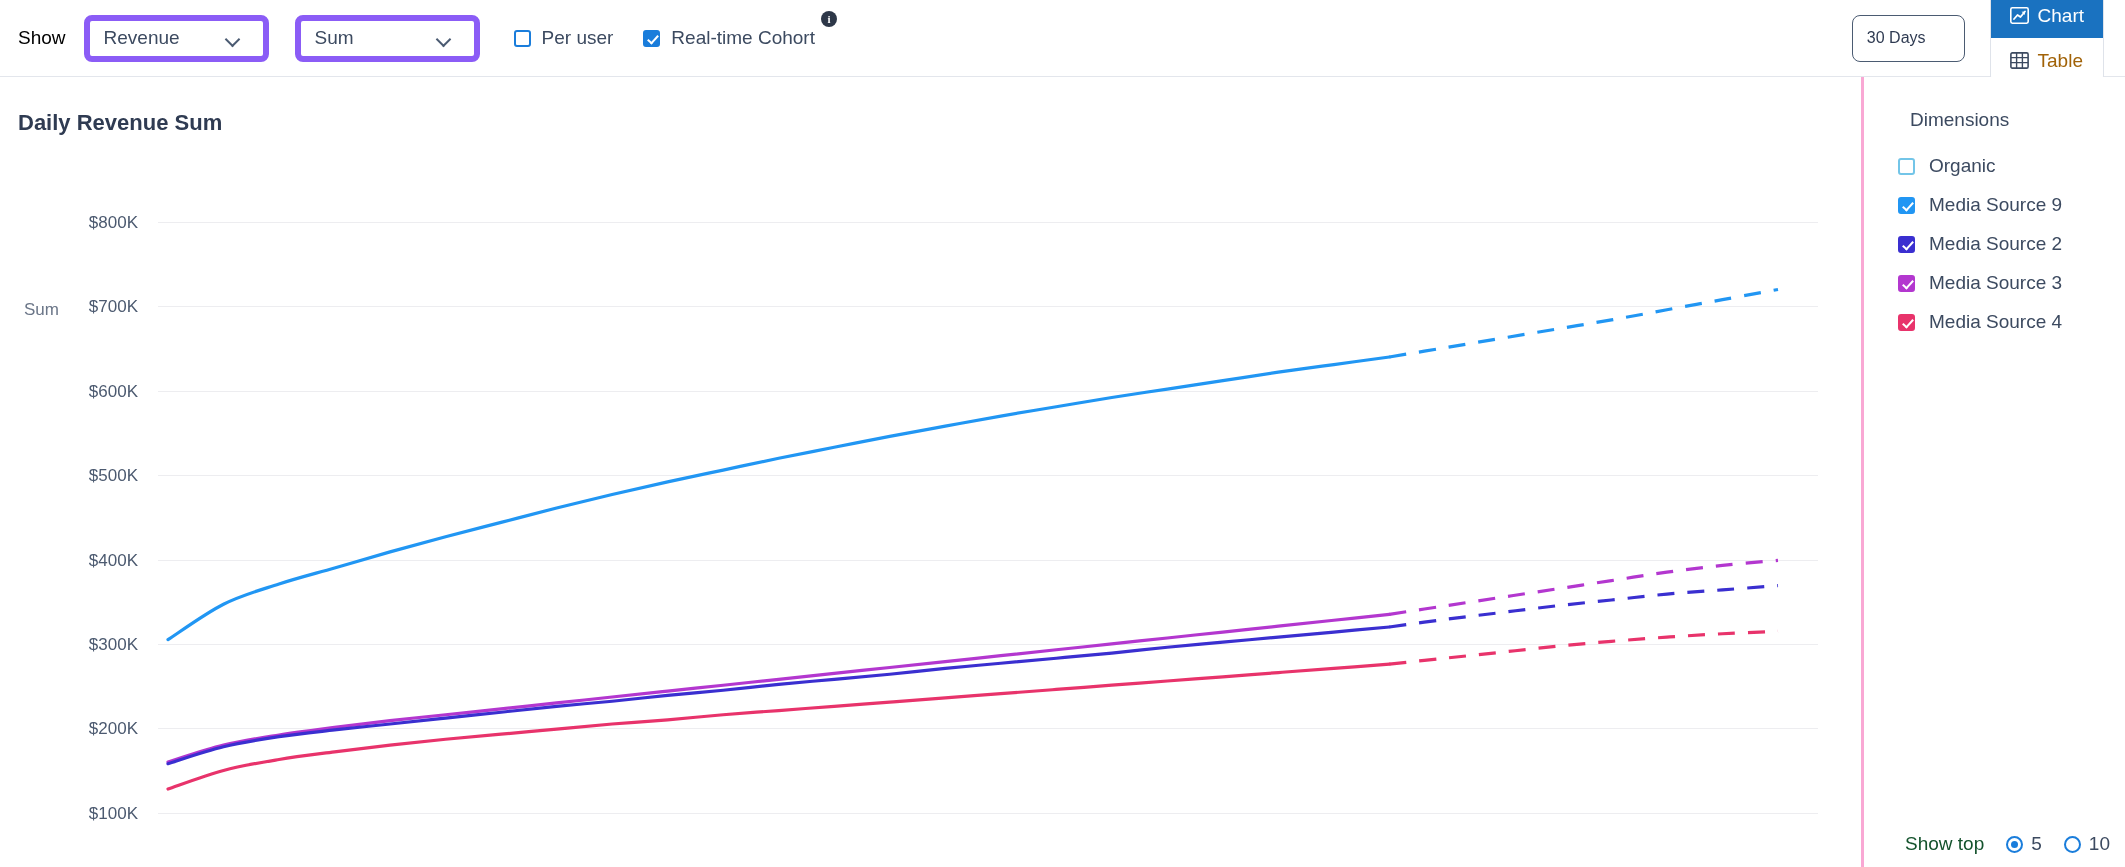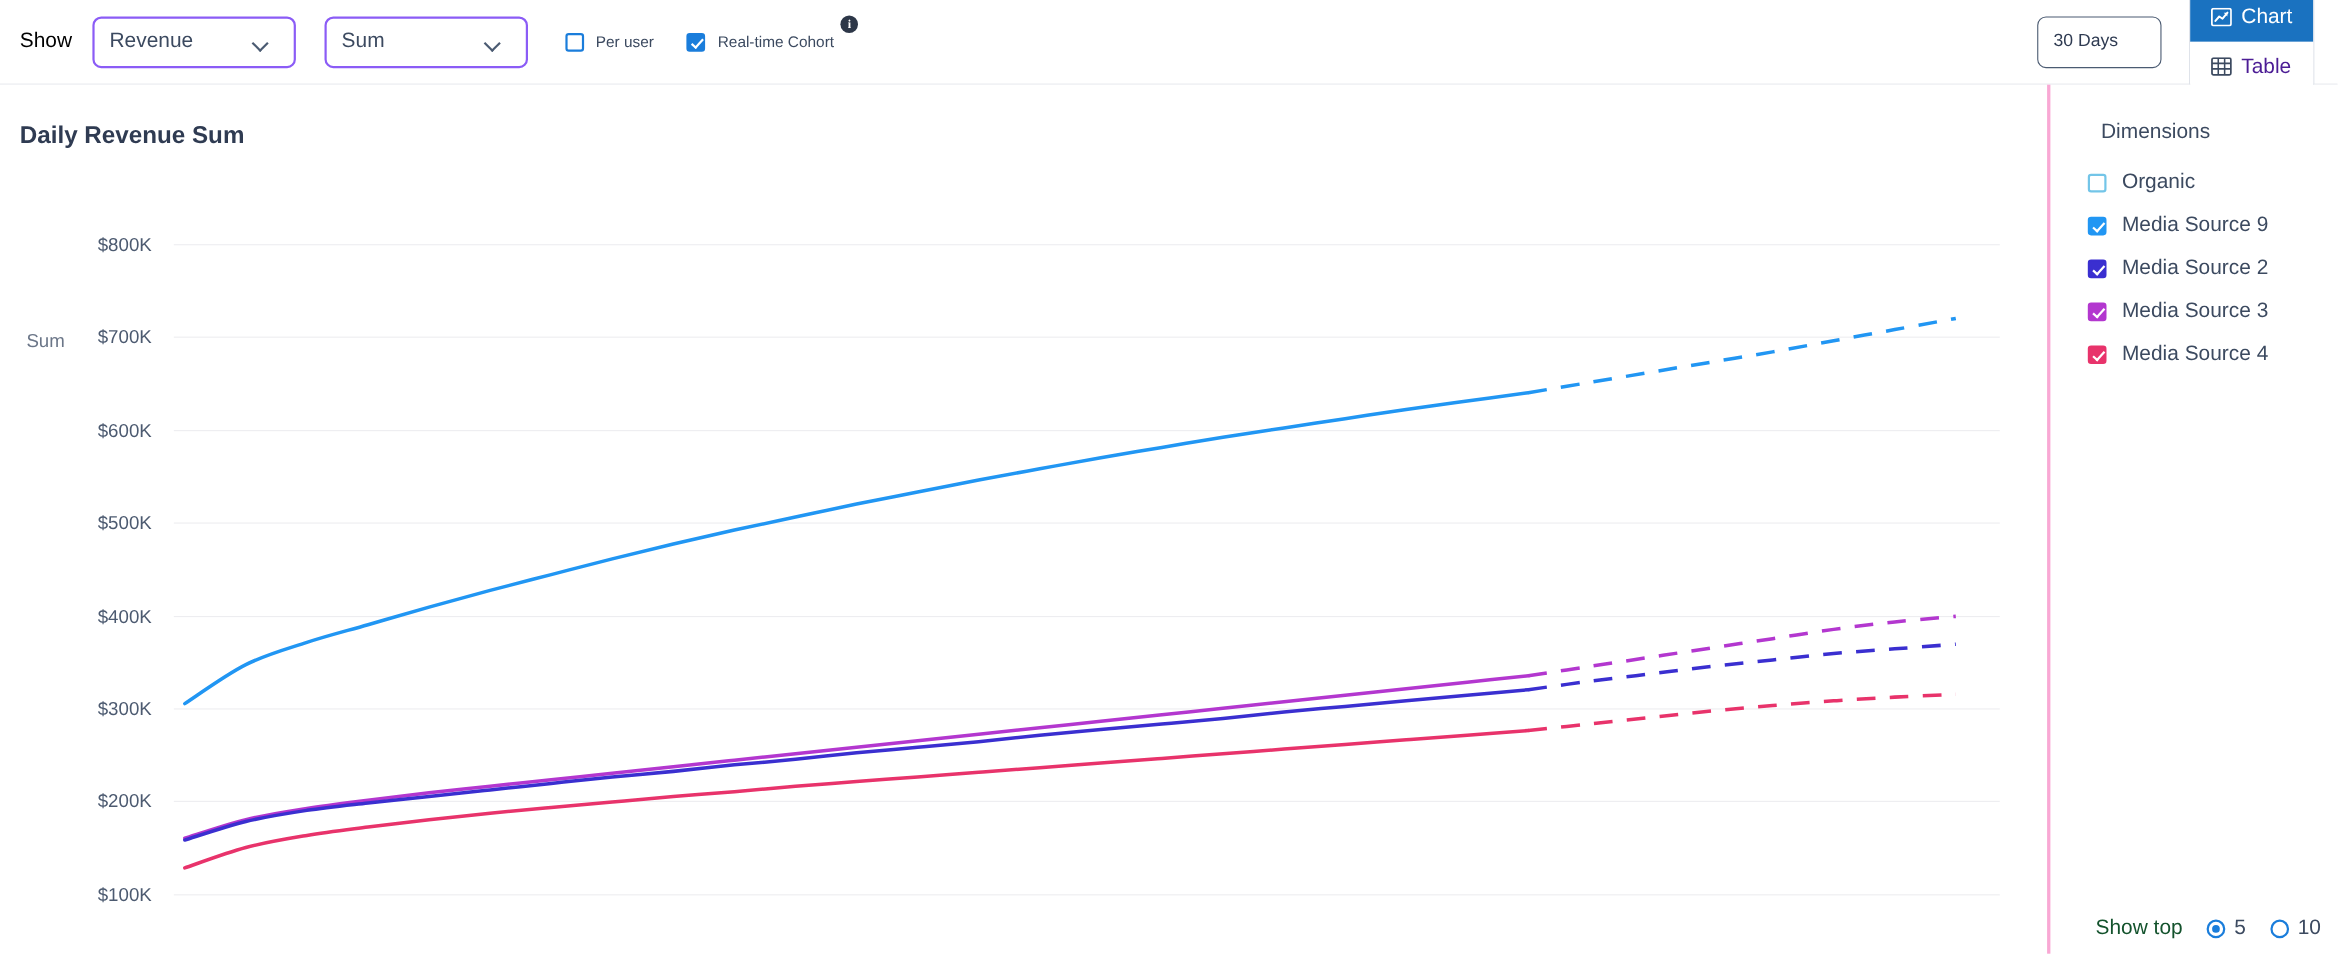--- a/index.html
+++ b/index.html
@@ -20,21 +20,21 @@
     display:flex; align-items:center;
   }
   .tb-left { display:flex; align-items:center; padding-left:18px; gap:0; }
   .tb-right { margin-left:auto; display:flex; align-items:center; padding-right:22px; gap:26px; }
 
   .show-label { font-size:19px; color:#000000; margin-right:18px; }
 
   .select-box {
     position:relative;
     height:47px;
-    border:2px solid #8b5cf6;
+    border:6px solid #8b5cf6;
     border-radius:8px;
     background:#fff;
     display:flex; align-items:center;
     padding:0 14px;
     cursor:pointer;
   }
   .select-box .sel-text { font-size:19px; color:#3c4a60; }
   .select-box .chev {
     margin-left:auto; padding-left:22px;
     width:13px; height:8px; position:relative;
@@ -56,42 +56,42 @@
     border:2px solid #1a7ddb; background:#fff;
     flex:0 0 auto; position:relative;
   }
   .cb.checked { background:#1a7ddb; border-color:#1a7ddb; }
   .cb.checked::after{
     content:""; position:absolute; left:5px; top:1px;
     width:4px; height:9px;
     border-right:2px solid #fff; border-bottom:2px solid #fff;
     transform:rotate(42deg);
   }
-  .cb-label { font-size:14px; color:#3c4a60; white-space:nowrap; }
+  .cb-label { font-size:19px; color:#3c4a60; white-space:nowrap; }
 
   .info-icon {
     width:16px; height:16px; border-radius:50%;
     background:#2d3748; color:#fff;
     font-size:11px; font-weight:bold;
     display:flex; align-items:center; justify-content:center;
     position:absolute; right:-22px; top:-16px;
     font-family:"Liberation Serif", serif;
     cursor:pointer;
   }
 
   .range-box {
     height:47px; border:1px solid #4b5b72; border-radius:8px;
     display:flex; align-items:center; padding:0 14px; gap:24px; cursor:pointer;
     background:#fff;
   }
 
   .seg { display:flex; border-radius:7px; overflow:hidden; box-shadow:0 0 0 1px #dfe3ea;flex-direction:column; }
   .seg-btn {
     height:45px; display:flex; align-items:center; gap:9px;
-    padding:0 19px; font-size:19px; cursor:pointer; background:#fff; color:#4c1d95;
+    padding:0 19px; font-size:19px; cursor:pointer; background:#fff; color:#a16207;
   }
   .seg-btn.active { background:#1a72c0; color:#fff; }
 
   
   #chart-panel {
     position:absolute; left:0; top:77px; width:1861px; height:790px;
     background:#fff;
   }
   #chart-title {
     position:absolute; left:18px; top:33px;

